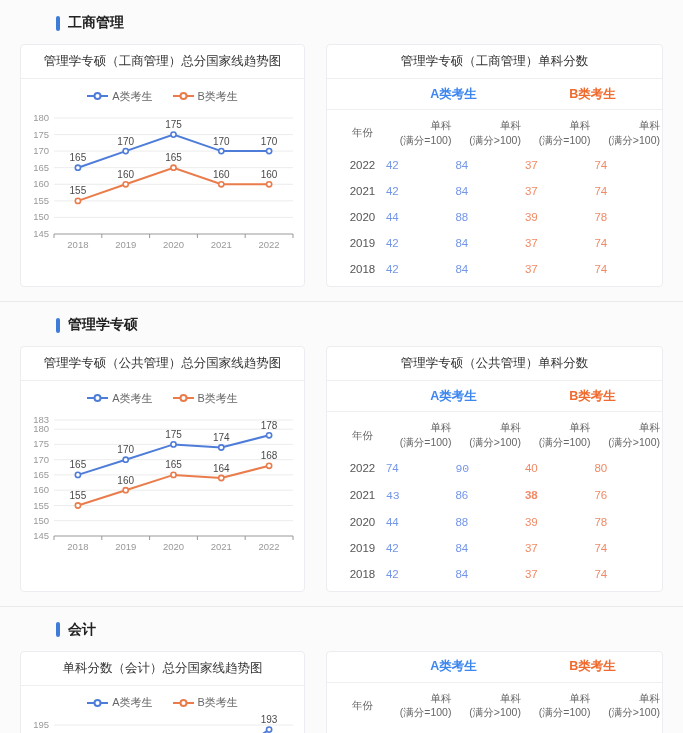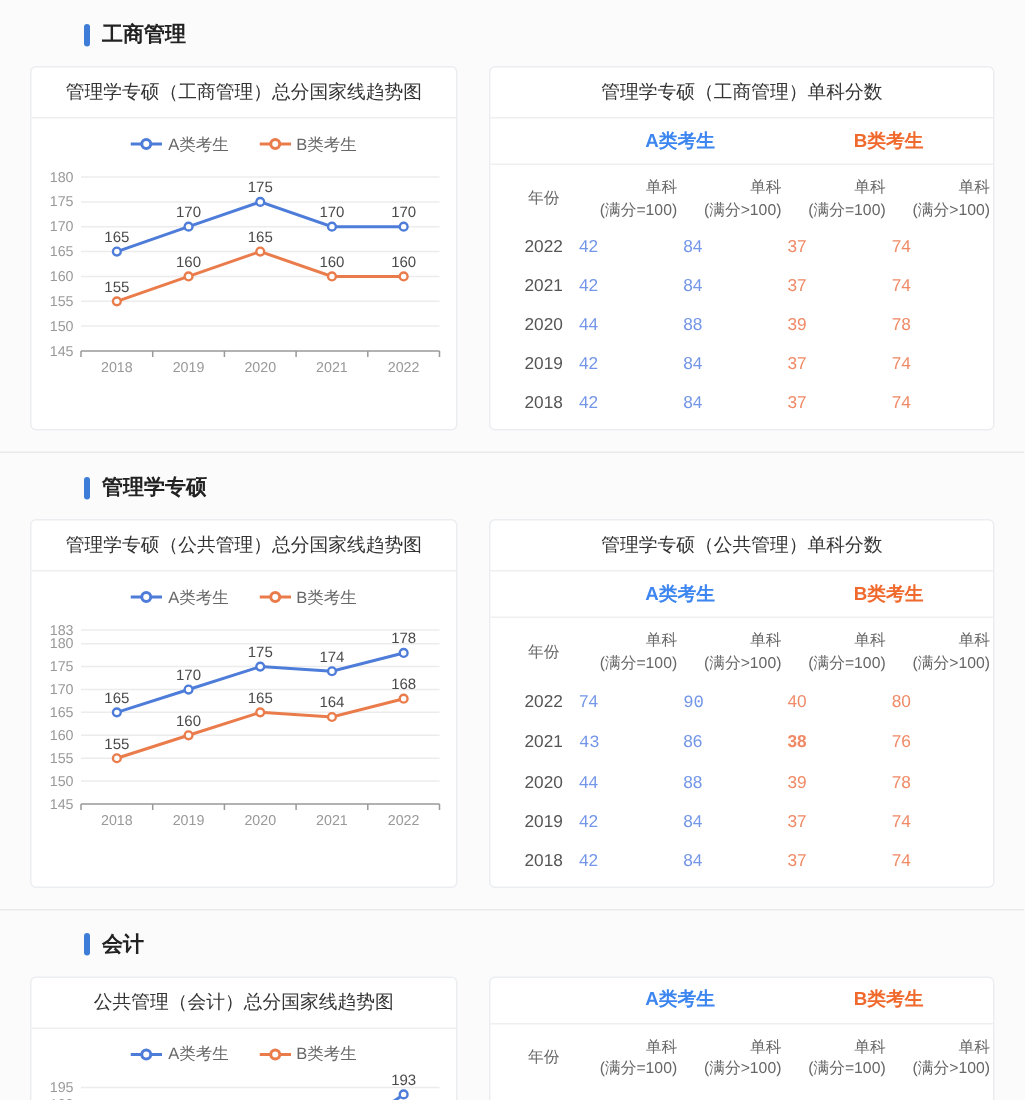--- a/index.html
+++ b/index.html
@@ -329,21 +329,21 @@
     </div>
   </div>
 
   <div class="sec">
     <div class="sec-head">
       <span class="bar" style="background: rgb(61, 125, 216);"></span>
       <span class="sec-title">会计</span>
     </div>
     <div class="row">
       <div class="card chart-card">
-        <div class="card-title">公共管理（会计）总分国家线趋势图</div>
+        <div class="card-title">单科分数（会计）总分国家线趋势图</div>
         <div class="chart-legend">
             <span class="lg-item">
               <svg width="21" height="10">
                 <line x1="0" y1="5" x2="21" y2="5" stroke="#4e7cd9" stroke-width="2"></line>
                 <circle cx="10.5" cy="5" r="3" fill="#fff" stroke="#4e7cd9" stroke-width="2"></circle>
               </svg>
               <span class="lg-label">A类考生</span>
             </span>
             <span class="lg-item">
               <svg width="21" height="10">

